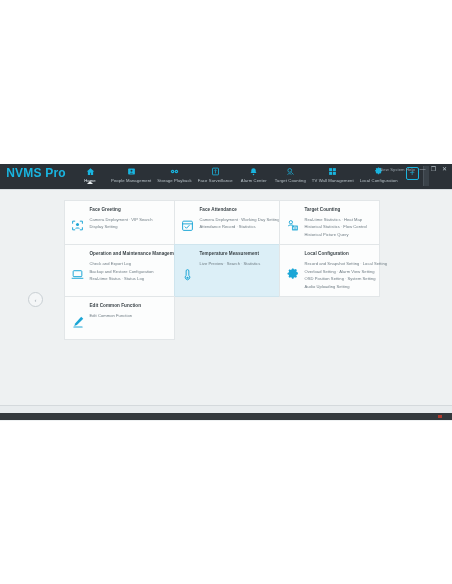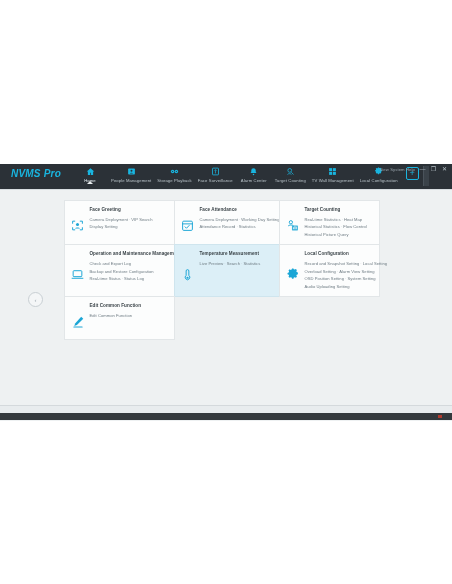--- a/index.html
+++ b/index.html
@@ -17,22 +17,21 @@
   }
 
   
   .topbar{
     position:relative;width:452px;height:25px;background:#2b3137;
     display:flex;align-items:flex-start;
   }
   .logo{
     width:72px;height:18px;display:flex;align-items:center;
     justify-content:center;
-    color:#19b5e0;font-size:10px;font-weight:bold;letter-spacing:.2px;
-    font-style:italic;
+    color:#19b5e0;font-size:12px;font-weight:bold;letter-spacing:.2px;
   }
   .navitems{display:flex;align-items:flex-start;height:25px;padding-top:2px;}
   .navitem{
     display:flex;flex-direction:column;align-items:center;justify-content:flex-start;
     padding:0 3px;min-width:30px;cursor:default;position:relative;
   }
   .navitem .nicon{height:10px;display:flex;align-items:center;justify-content:center;color:#19b5e0;}
   .navitem .nicon svg{display:block;}
   .navitem .nlabel{
     font-size:4.2px;color:#b9c3c9;margin-top:1.5px;white-space:nowrap;

